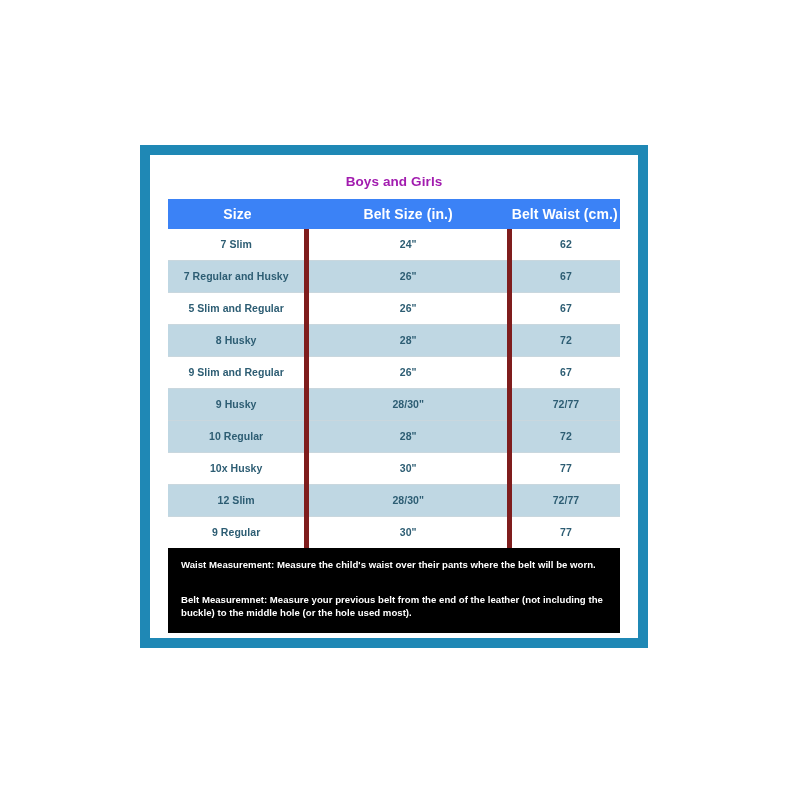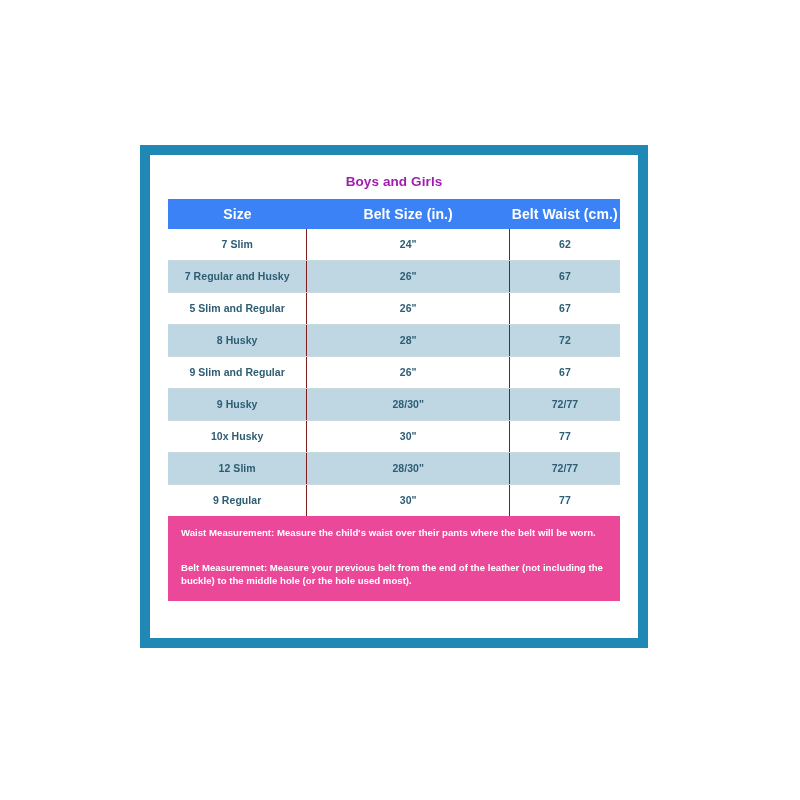--- a/index.html
+++ b/index.html
@@ -65,21 +65,21 @@
   }
 
   table.size-table td {
     font-size: 10.5px;
     color: #2d5d73;
     font-weight: bold;
     text-align: center;
     height: 31px;
     padding: 0;
     border-bottom: 1px solid #c9d7de;
-    border-right: 1px solid #7f1d1d;
+    border-right: 5px solid #7f1d1d;
     background: #ffffff;
     letter-spacing: 0.05px;
   }
   table.size-table td:last-child {
     border-right: none;
   }
 
   table.size-table tr.alt td {
     background: #bfd7e3;
     text-align: center;
@@ -87,21 +87,21 @@
 
   table.size-table tr:last-child td {
     border-bottom: none;
   }
 
   .col-size   { width: 137px; }
   .col-inches { width: 200px; }
   .col-cm     { width: 109px; }
 
   #notes-block {
-    background: #ec4899;
+    background: #000000;
     color: #ffffff;
     padding: 11px 13px 13px 13px;
     box-sizing: border-box;
   }
   .note-line {
     font-size: 9.6px;
     font-weight: bold;
     line-height: 1.35;
     margin: 0;
     letter-spacing: 0.02px;
@@ -155,20 +155,25 @@
         <tr>
           <td>9 Slim and Regular</td>
           <td>26"</td>
           <td>67</td>
         </tr>
         <tr class="alt">
           <td>9 Husky</td>
           <td>28/30"</td>
           <td>72/77</td>
         </tr>
+        <tr class="alt">
+          <td>10 Regular</td>
+          <td>28"</td>
+          <td>72</td>
+        </tr>
         <tr>
           <td>10x Husky</td>
           <td>30"</td>
           <td>77</td>
         </tr>
         <tr class="alt">
           <td>12 Slim</td>
           <td>28/30"</td>
           <td>72/77</td>
         </tr>

